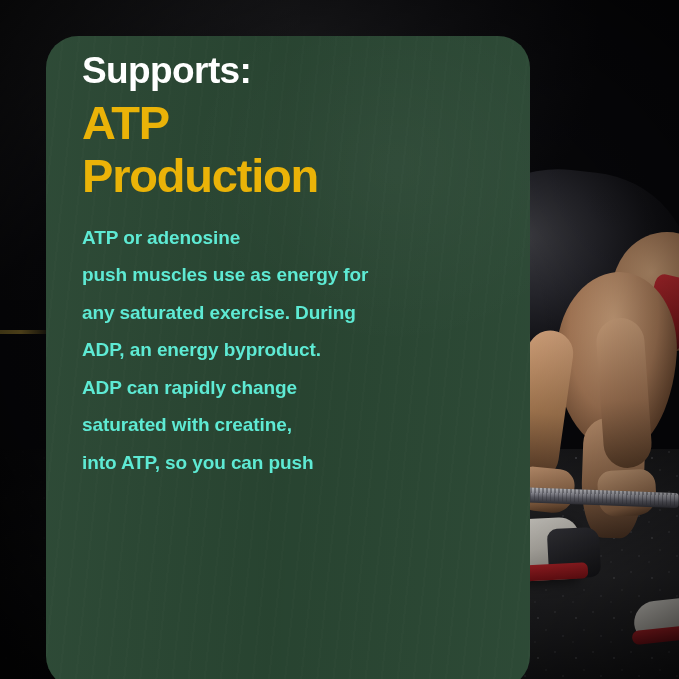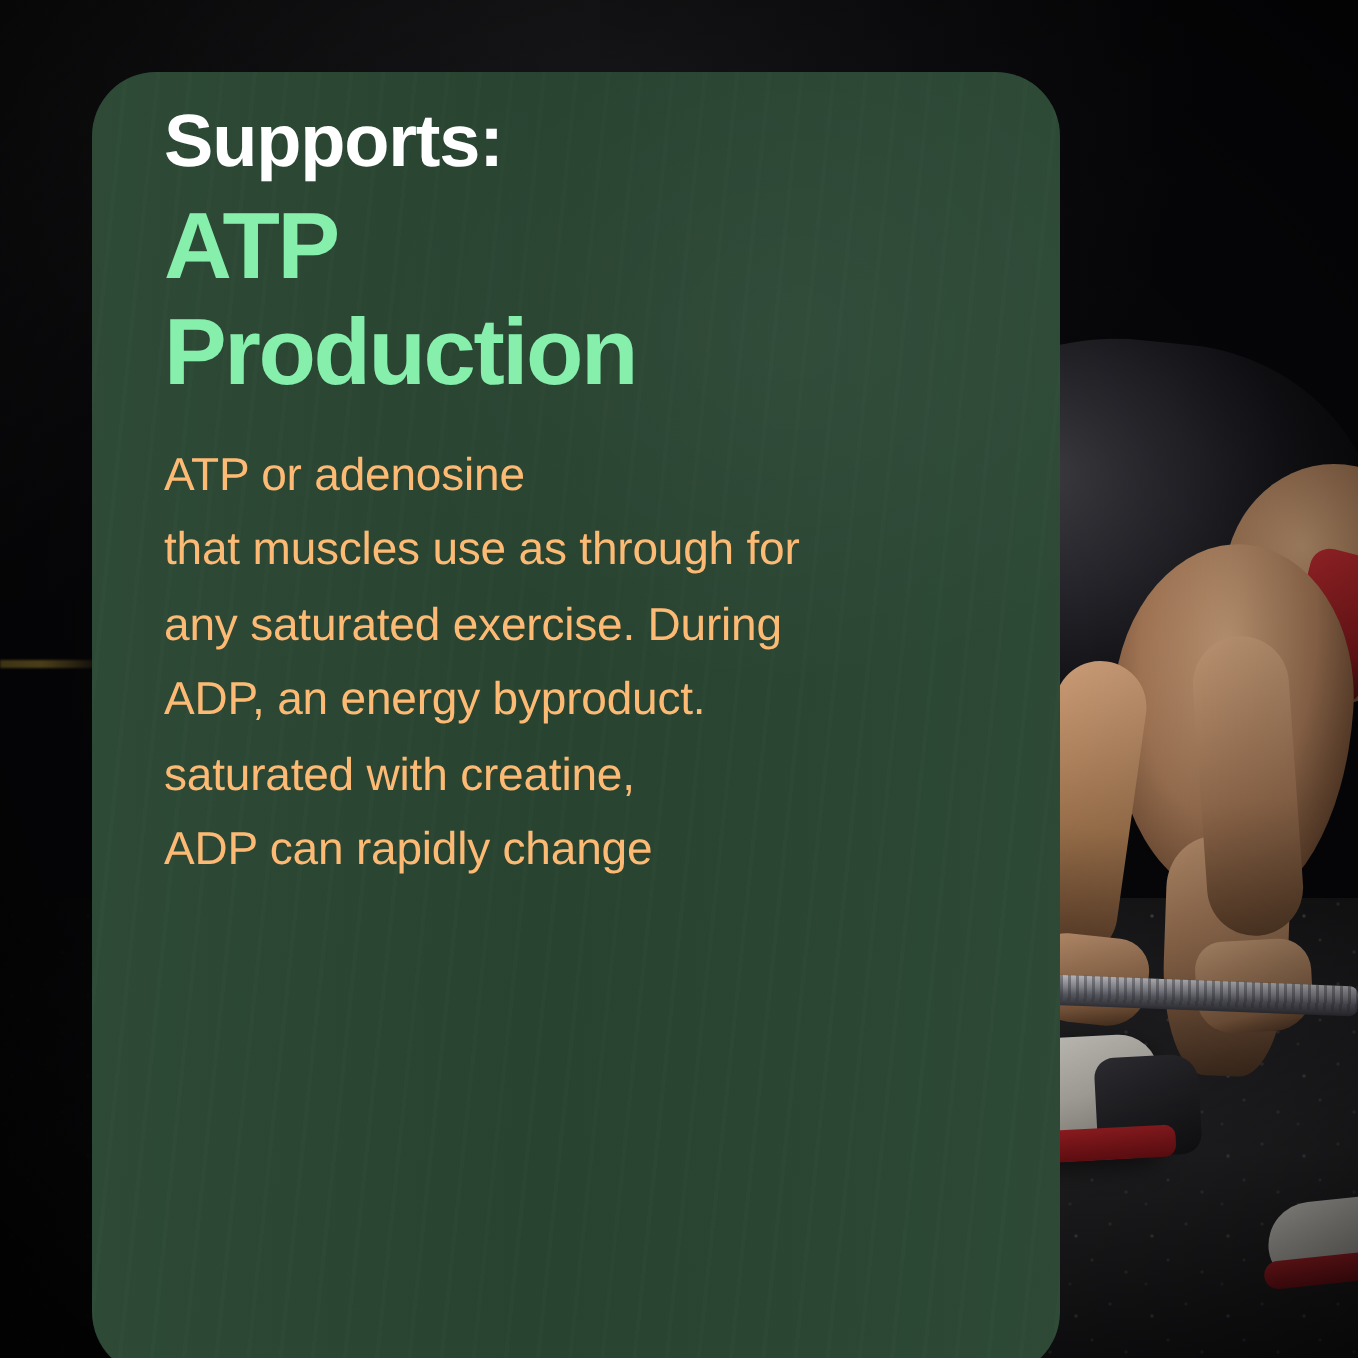--- a/index.html
+++ b/index.html
@@ -366,36 +366,37 @@
 
   .headline-sm {
     color: #ffffff;
     font-size: 37px;
     font-weight: bold;
     line-height: 1.12;
     letter-spacing: -0.6px;
     margin: 0;
   }
   .headline-lg {
-    color: #86efac;
+    color: #eab308;
     font-size: 47px;
     font-weight: bold;
     line-height: 1.12;
     letter-spacing: -1.2px;
     margin: 0;
   }
   .headline-lg.first { margin-top: 6px; }
 
   .body-text {
-    color: #fdba74;
-    font-size: 23px;
+    color: #5eead4;
+    font-size: 19px;
     line-height: 37.5px;
     letter-spacing: -0.1px;
     margin: 16px 0 0 0;
     max-width: 392px;
+    font-weight: bold;
   }
   .body-text .ln { display: block; white-space: nowrap; }
 </style>
 </head>
 <body>
 
 <div id="stage">
 
   <div class="photo-layer">
     <div class="bg-dark"></div>
@@ -447,22 +448,23 @@
   <div class="green-panel">
     <div class="panel-texture"></div>
 
     <div class="panel-content">
       <h2 class="headline-sm">Supports:</h2>
       <h1 class="headline-lg first">ATP</h1>
       <h1 class="headline-lg">Production</h1>
 
       <p class="body-text">
         <span class="ln">ATP or adenosine</span>
-        <span class="ln">that muscles use as through for</span>
+        <span class="ln">push muscles use as energy for</span>
         <span class="ln">any saturated exercise. During</span>
         <span class="ln">ADP, an energy byproduct.</span>
+        <span class="ln">ADP can rapidly change</span>
         <span class="ln">saturated with creatine,</span>
-        <span class="ln">ADP can rapidly change</span>
+        <span class="ln">into ATP, so you can push</span>
       </p>
     </div>
   </div>
 
 </div>
 
 </body></html>

